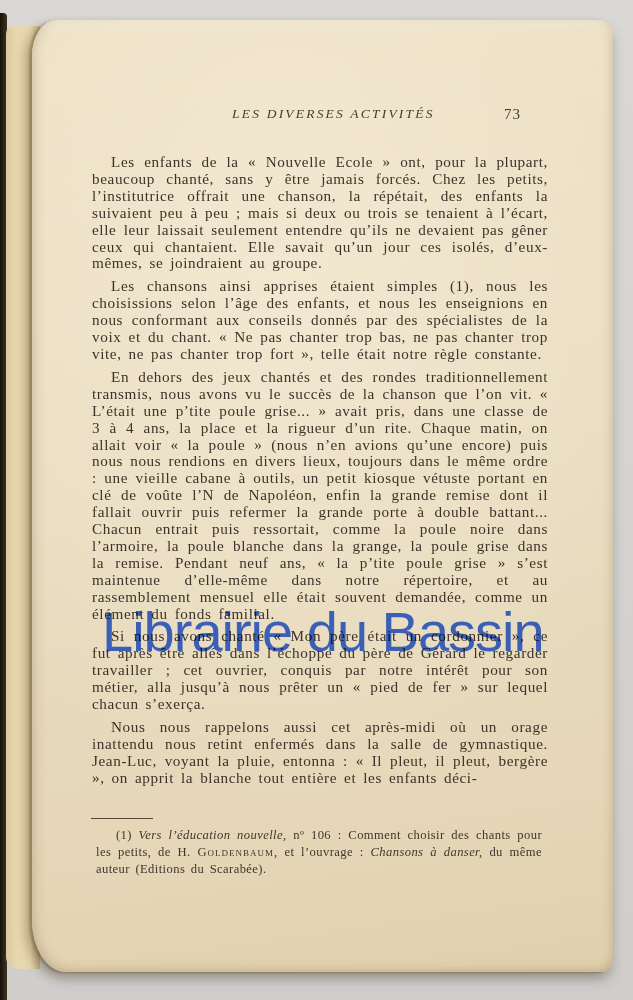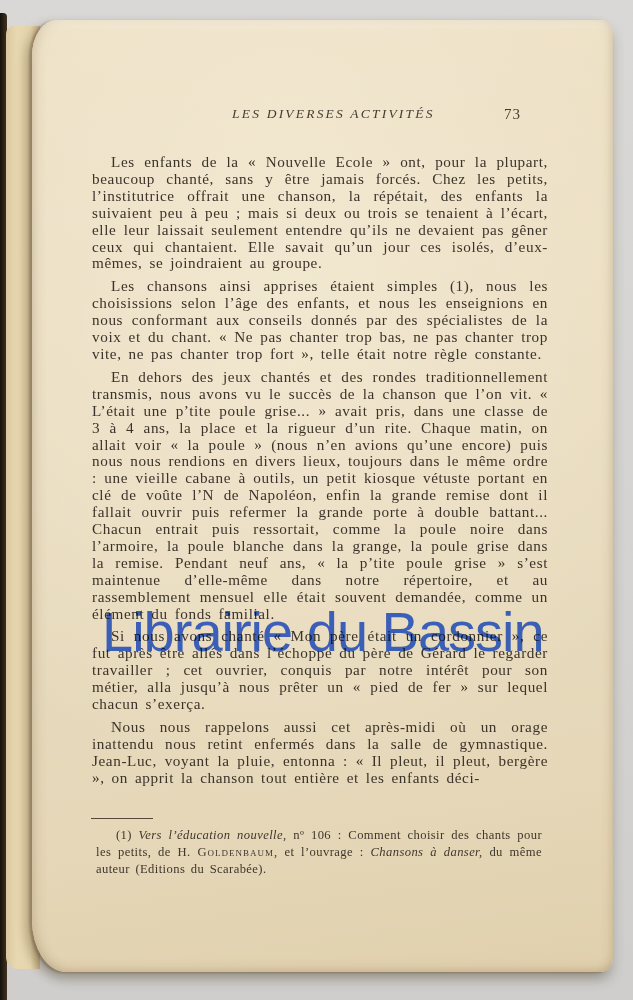--- a/index.html
+++ b/index.html
@@ -91,21 +91,21 @@
     <div class="running-header">
       <span class="header-title">LES DIVERSES ACTIVITÉS</span>
       <span class="page-number">73</span>
     </div>
 
     <div class="body-text">
       <p>Les enfants de la « Nouvelle Ecole » ont, pour la plupart, beaucoup chanté, sans y être jamais forcés. Chez les petits, l’institutrice offrait une chanson, la répétait, des enfants la suivaient peu à peu ; mais si deux ou trois se tenaient à l’écart, elle leur laissait seulement entendre qu’ils ne devaient pas gêner ceux qui chantaient. Elle savait qu’un jour ces isolés, d’eux-mêmes, se joindraient au groupe.</p>
       <p>Les chansons ainsi apprises étaient simples (1), nous les choisissions selon l’âge des enfants, et nous les enseignions en nous conformant aux conseils donnés par des spécialistes de la voix et du chant. « Ne pas chanter trop bas, ne pas chanter trop vite, ne pas chanter trop fort », telle était notre règle constante.</p>
       <p>En dehors des jeux chantés et des rondes traditionnellement transmis, nous avons vu le succès de la chanson que l’on vit. « L’était une p’tite poule grise... » avait pris, dans une classe de 3 à 4 ans, la place et la rigueur d’un rite. Chaque matin, on allait voir « la poule » (nous n’en avions qu’une encore) puis nous nous rendions en divers lieux, toujours dans le même ordre : une vieille cabane à outils, un petit kiosque vétuste portant en clé de voûte l’N de Napoléon, enfin la grande remise dont il fallait ouvrir puis refermer la grande porte à double battant... Chacun entrait puis ressortait, comme la poule noire dans l’armoire, la poule blanche dans la grange, la poule grise dans la remise. Pendant neuf ans, « la p’tite poule grise » s’est maintenue d’elle-même dans notre répertoire, et au rassemblement mensuel elle était souvent demandée, comme un élément du fonds familial.</p>
       <p>Si nous avons chanté « Mon père était un cordonnier », ce fut après être allés dans l’échoppe du père de Gérard le regarder travailler ; cet ouvrier, conquis par notre intérêt pour son métier, alla jusqu’à nous prêter un « pied de fer » sur lequel chacun s’exerça.</p>
-      <p>Nous nous rappelons aussi cet après-midi où un orage inattendu nous retint enfermés dans la salle de gymnastique. Jean-Luc, voyant la pluie, entonna : « Il pleut, il pleut, bergère », on apprit la chanson tout entière et les enfants déci-</p>
+      <p>Nous nous rappelons aussi cet après-midi où un orage inattendu nous retint enfermés dans la salle de gymnastique. Jean-Luc, voyant la pluie, entonna : « Il pleut, il pleut, bergère », on apprit la blanche tout entière et les enfants déci-</p>
     </div>
 
     <div class="footnote">
       <div class="footnote-rule"></div>
       <p><span>(1) </span><span class="it">Vers l’éducation nouvelle,</span><span> nº 106 : Comment choisir des chants pour les petits, de H. </span><span class="sc">Goldenbaum</span><span>, et l’ouvrage : </span><span class="it">Chansons à danser,</span><span> du même auteur (Editions du Scarabée).</span></p>
     </div>
 
   </div>
 
   <div class="watermark">Librairie du Bassin</div>

